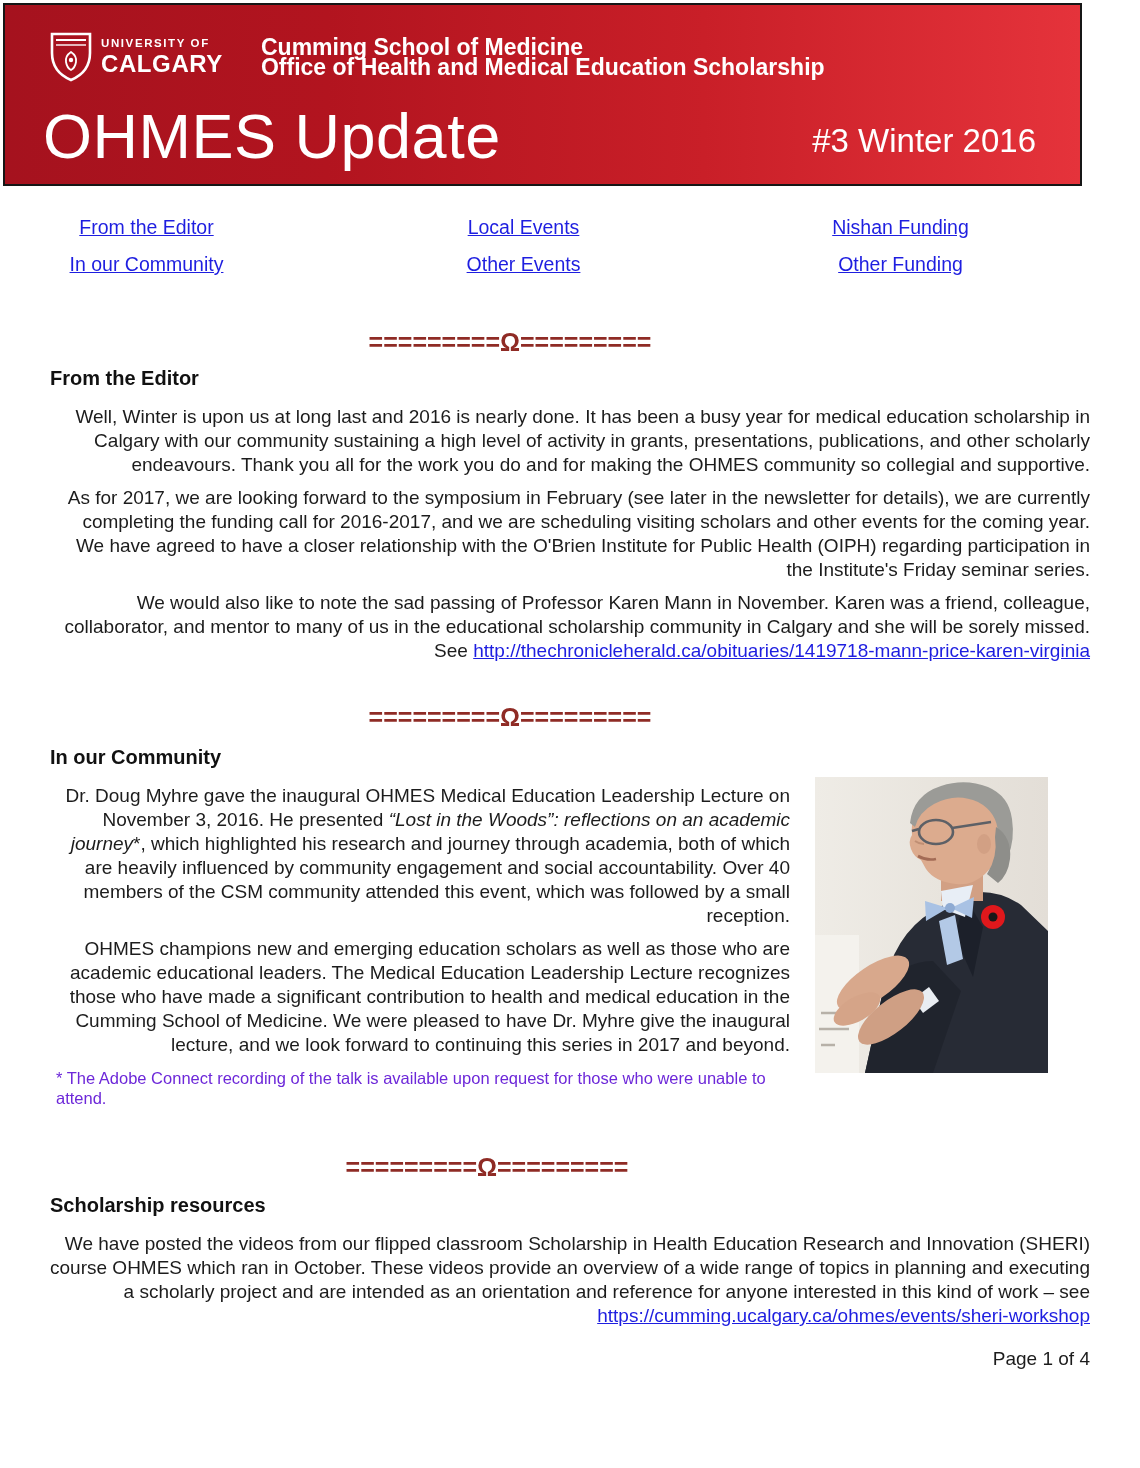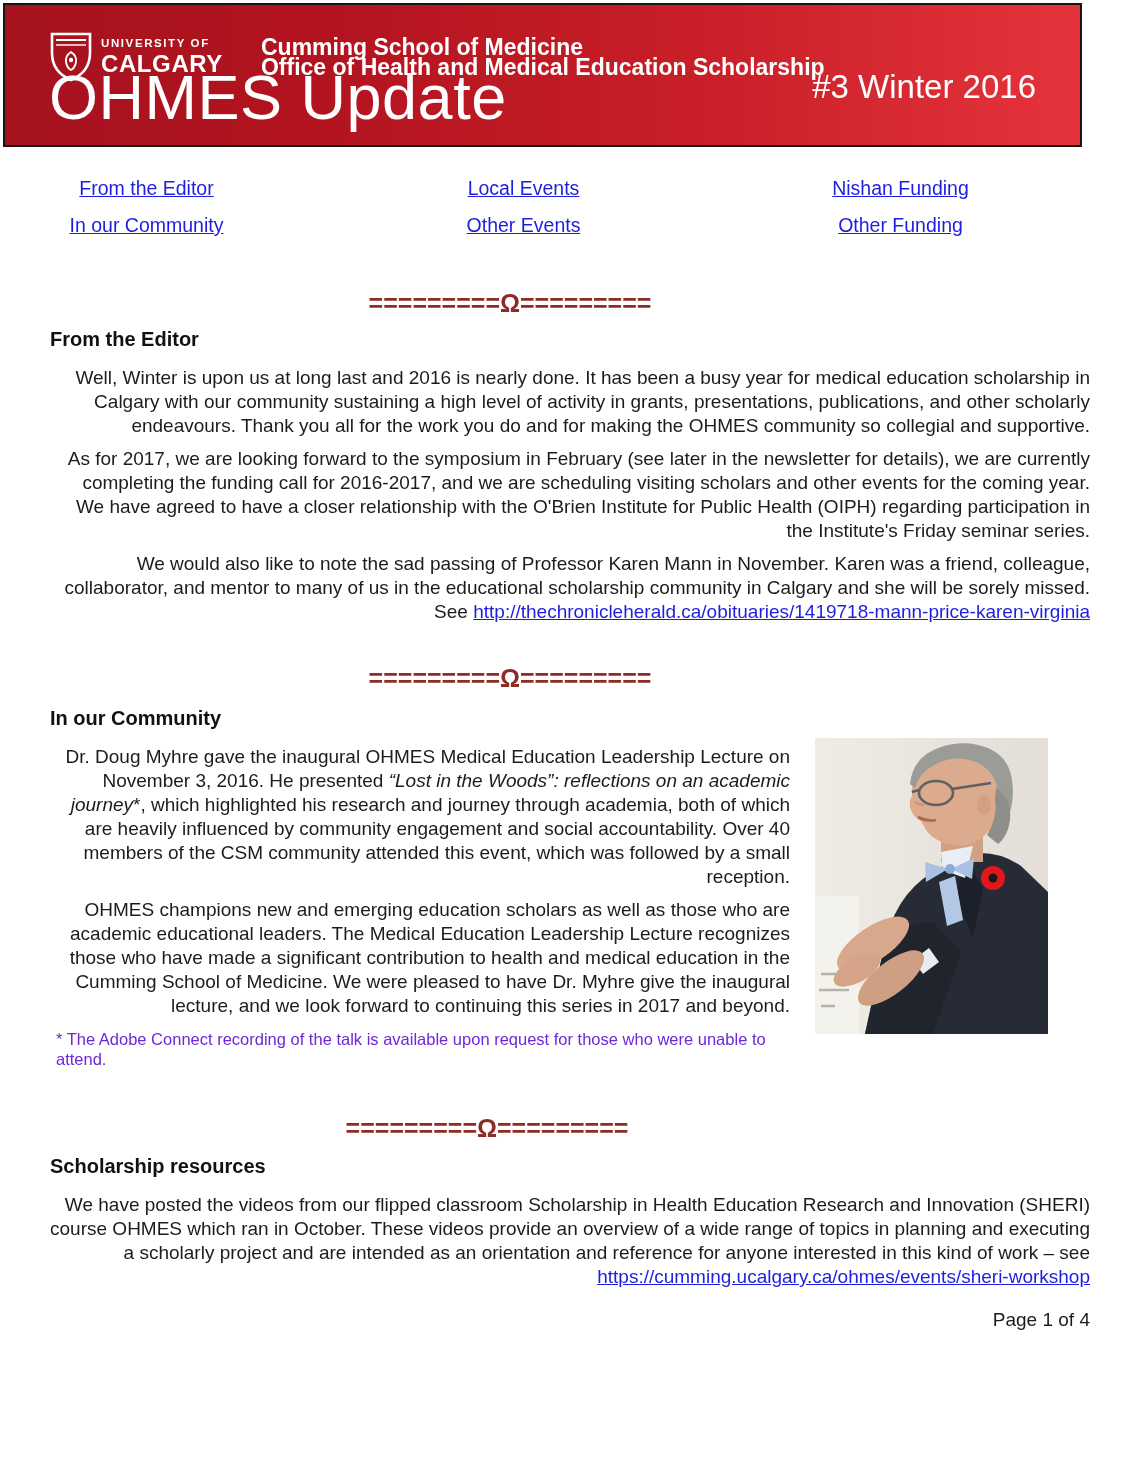--- a/index.html
+++ b/index.html
@@ -12,34 +12,34 @@
     background: #ffffff;
     overflow: hidden;
     color: #1c1c1c;
   }
 
   
   .banner {
     position: relative;
     margin: 3px 0 4px 3px;
     width: 1079px;
-    height: 144px;
+    height: 183px;
     border: 2px solid #161616;
     background: linear-gradient(90deg, #a5121e 0%, #b2141f 30%, #c91f28 65%, #e5333b 100%);
     color: #ffffff;
   }
   .banner-top { position: absolute; top: 27px; left: 45px; display: flex; align-items: center; }
   .logo-block { display: flex; align-items: center; }
   .shield { width: 42px; height: 50px; }
   .logo-text { margin-left: 9px; }
   .logo-line1 { font-size: 11.5px; font-weight: bold; letter-spacing: 1.6px; }
   .logo-line2 { font-size: 24px; font-weight: 600; letter-spacing: 0.6px; margin-top: 1px; }
   .dept { margin-left: 38px; font-weight: bold; font-size: 23px; line-height: 20.5px; }
-  .banner-title { position: absolute; left: 44px; bottom: 12px; font-size: 63px; font-weight: 400; letter-spacing: 0.5px; }
-  .banner-issue { position: absolute; right: 44px; bottom: 39px; font-size: 33px; font-weight: 400; }
+  .banner-title { position: absolute; left: 38px; bottom: 12px; font-size: 63px; font-weight: 400; letter-spacing: 0.5px; }
+  .banner-issue { position: absolute; right: 44px; bottom: 24px; font-size: 33px; font-weight: 400; }
 
   
   .nav {
     display: grid;
     grid-template-columns: repeat(3, 377px);
     margin: 30px 0 0 -42px;
     width: 1131px;
     row-gap: 14px;
     justify-items: center;
     font-size: 19.5px;

